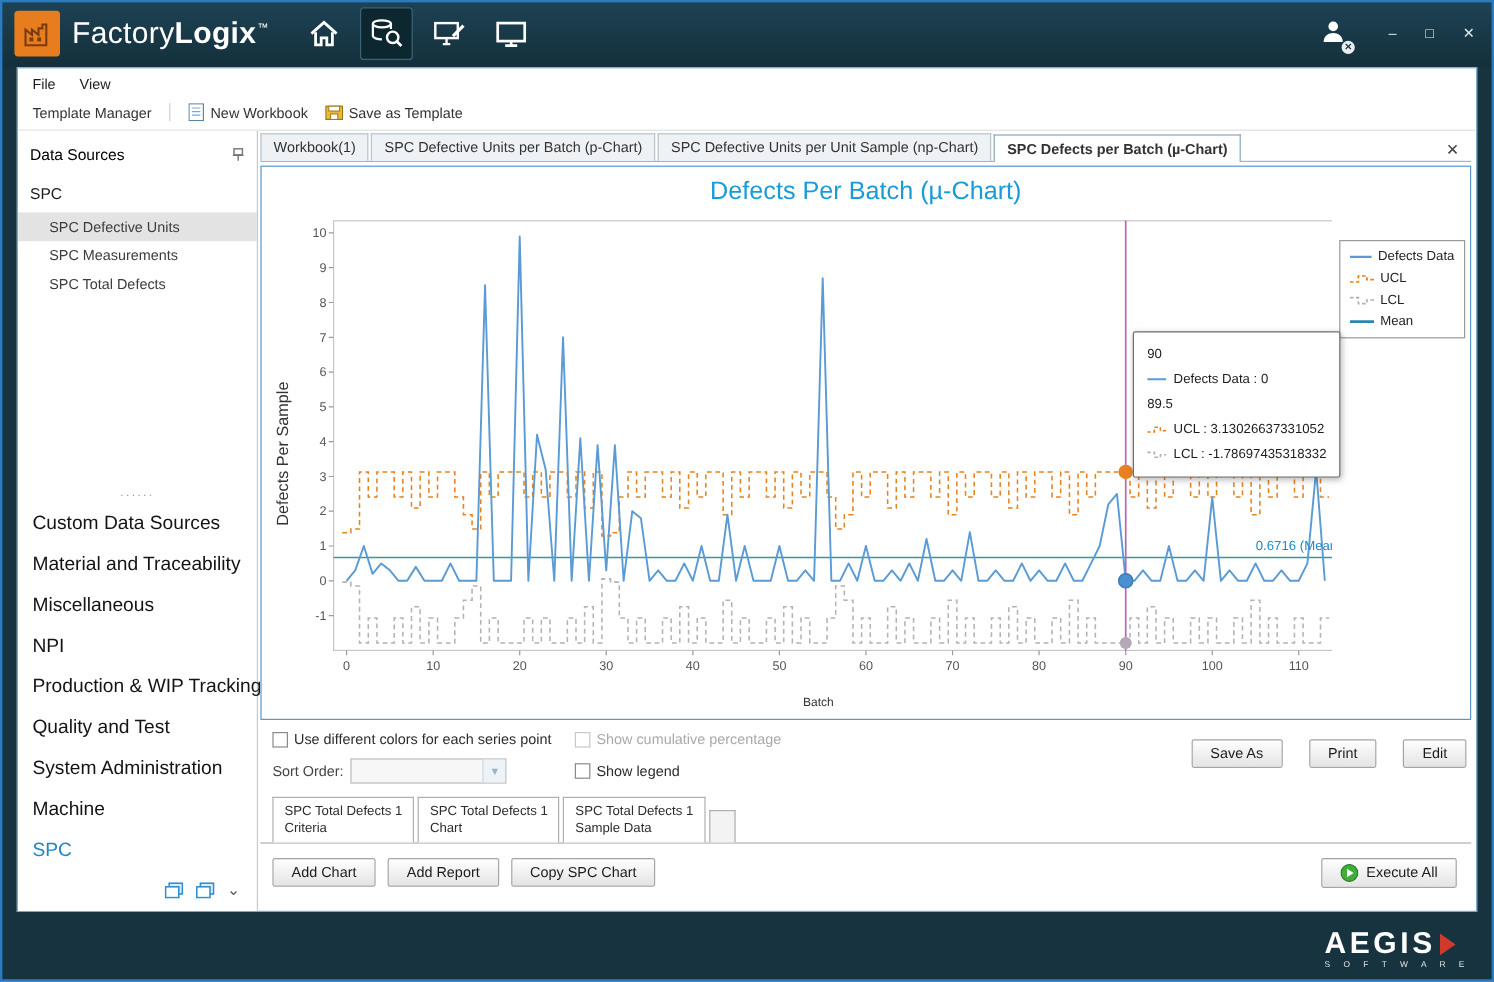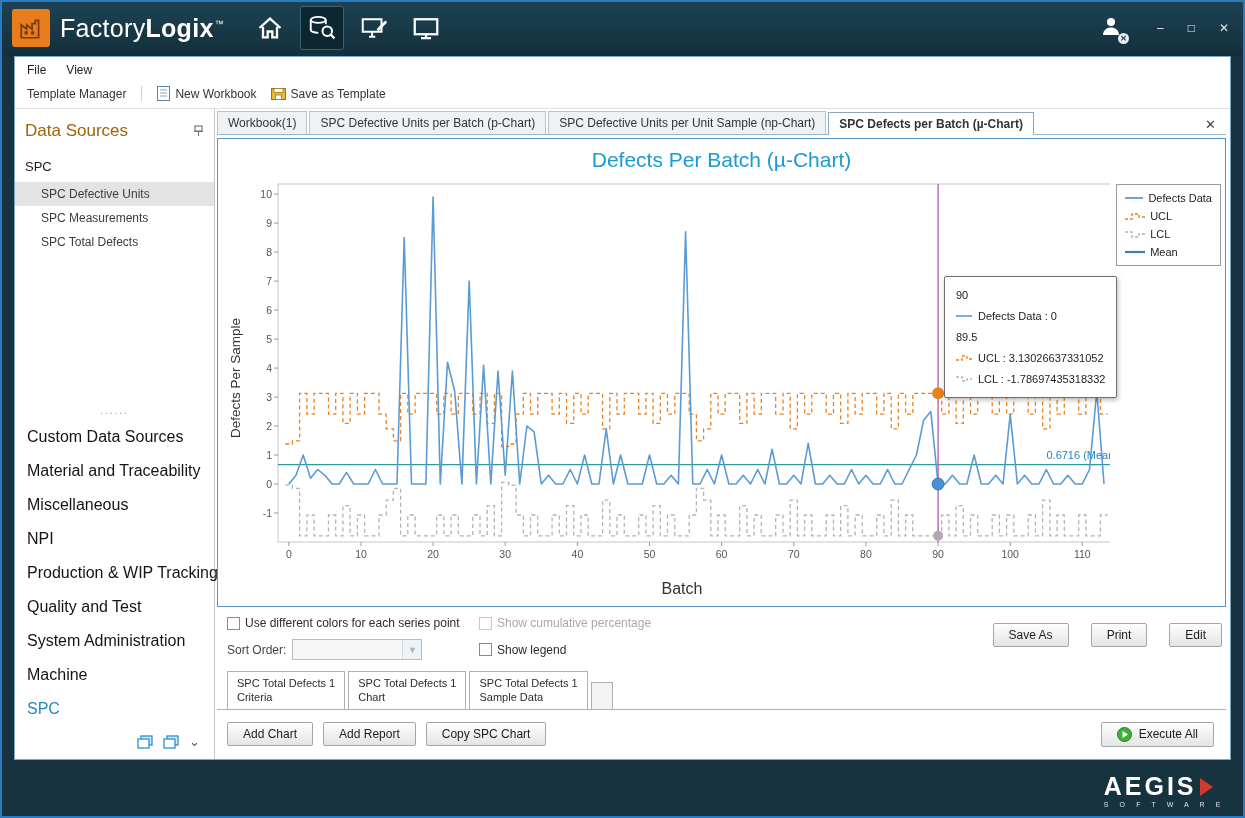--- a/index.html
+++ b/index.html
@@ -31,21 +31,21 @@
   .menubar { display:flex; gap:20px; padding:6px 12px 4px; font-size:12px; color:#1c1c1c; }
   .menu-item { cursor:pointer; }
   .toolbar { display:flex; align-items:center; gap:6px; padding:3px 8px 5px; font-size:12px; color:#333; border-bottom:1px solid #e0e0e0; }
   .tsep { width:1px; height:15px; background:#c6d1d8; margin:0 5px; }
   .tool-btn { display:flex; align-items:center; gap:5px; cursor:pointer; padding:2px 4px; }
 
   .body { flex:1; display:flex; min-height:0; }
 
   
   .sidebar { width:200px; border-right:1px solid #c9c9c9; display:flex; flex-direction:column; padding-top:4px; background:#fff; }
-  .sb-header { display:flex; align-items:center; padding:8px 10px 6px; font-size:17px; color:#a16207; }
+  .sb-header { display:flex; align-items:center; padding:8px 10px 6px; font-size:13px; color:#000000; }
   .pin-btn { margin-left:auto; cursor:pointer; color:#777; display:flex; }
   .sb-group { padding:12px 10px 8px; font-size:13px; color:#1c1c1c; cursor:pointer; }
   .sb-item { padding:5px 10px 5px 26px; font-size:12px; color:#3c3c3c; cursor:pointer; white-space:nowrap; }
   .sb-item.selected { background:#e3e3e3; }
   .sb-spacer { flex:1; }
   .sb-dots { text-align:center; color:#9a9a9a; font-size:10px; letter-spacing:2px; padding:2px 0 4px; cursor:row-resize; }
   .sb-cat { padding:8px 12px; font-size:16px; color:#141414; cursor:pointer; white-space:nowrap; }
   .sb-cat.accent { color:#1e88c7; }
   .sb-footer { display:flex; justify-content:flex-end; align-items:center; gap:10px; padding:8px 14px 10px; }
   .chev { color:#555; font-size:13px; cursor:pointer; }
@@ -55,23 +55,23 @@
   .tabstrip { display:flex; align-items:flex-end; font-size:12px; border-bottom:1px solid #9cb4c6; position:relative; }
   .tab { padding:4px 10px; border:1px solid #b7c4cd; border-bottom:none; background:#eef2f5; margin-right:2px; color:#333; white-space:nowrap; cursor:pointer; }
   .tab.active { background:#fff; border-color:#8ba6b8; position:relative; top:1px;font-weight:bold; }
   .tab-close { margin-left:auto; padding:2px 10px; color:#444; font-size:13px; cursor:pointer; }
 
   .chart-panel { border:1px solid #5a96c8; margin-top:3px; position:relative; background:#fff; }
   .chart-title { text-align:center; color:#189bd7; font-size:21px; padding:9px 0 2px; }
   .chart-body { display:flex; position:relative; padding:4px 4px 0 6px; }
   .y-title { width:24px; display:flex; align-items:center; justify-content:center; }
   .y-title span { writing-mode:vertical-rl; transform:rotate(180deg); font-size:13.5px; color:#333; white-space:nowrap; }
-  .x-title { text-align:center; font-size:16px; color:#333; padding:2px 0 8px 24px; width:904px; }
-
-  .legend { margin-left:6px; margin-top:6px; align-self:flex-start; border:1px solid #999; background:#fff; padding:7px 8px; font-size:11px; color:#222; display:flex; flex-direction:column; gap:6px; min-width:92px; }
+  .x-title { text-align:center; font-size:10px; color:#333; padding:2px 0 8px 24px; width:904px; }
+
+  .legend { margin-left:6px; margin-top:22px; align-self:flex-start; border:1px solid #999; background:#fff; padding:7px 8px; font-size:11px; color:#222; display:flex; flex-direction:column; gap:6px; min-width:92px; }
   .lg-item { display:flex; align-items:center; gap:5px; white-space:nowrap; }
 
   .tooltip { position:absolute; left:726px; top:102px; background:#fff; border:1px solid #6e6e6e; border-radius:2px; padding:8px 11px; font-size:11px; color:#1c1c1c; line-height:1.9; box-shadow:1px 2px 5px rgba(0,0,0,.28); min-width:172px; z-index:8; }
   .trow { display:flex; align-items:center; gap:6px; white-space:nowrap; }
 
   
   .controls { position:relative; padding:9px 10px 2px; font-size:12px; color:#2c2c2c; }
   .ctrl-row { display:flex; align-items:center; margin-bottom:9px; }
   .c1 { width:252px; display:flex; align-items:center; gap:6px; white-space:nowrap; }
   .sort-label { color:#444; }

